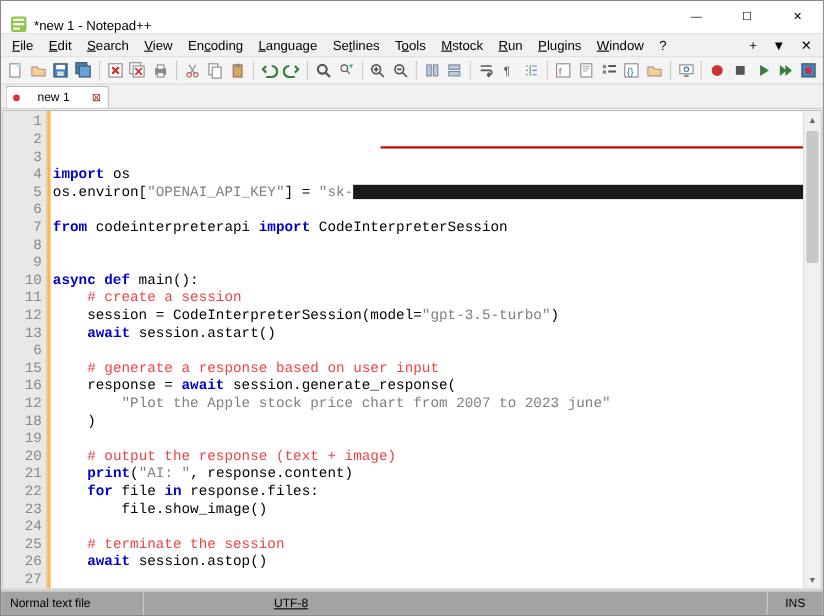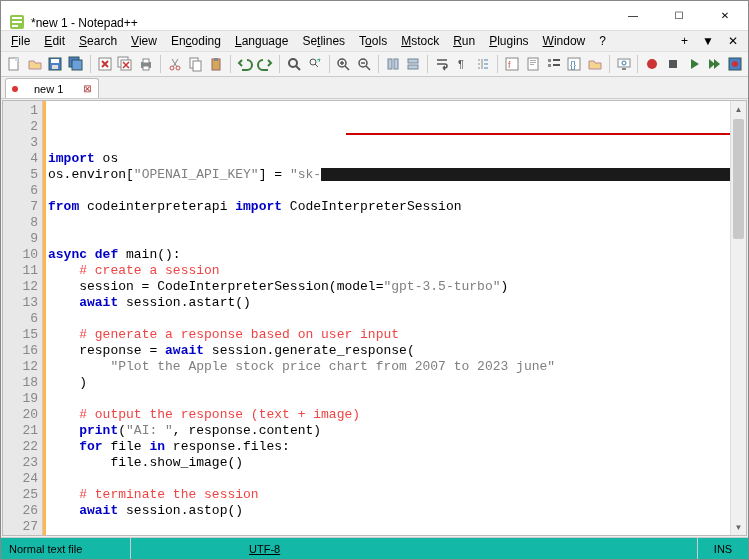--- a/index.html
+++ b/index.html
@@ -159,21 +159,21 @@
   left: 0; right: 0;
   height: 16px;
   display: flex; align-items: center; justify-content: center;
   font-size: 8px;
   color: #666;
 }
 .scrollbar-v .arrow.top { top: 0; }
 .scrollbar-v .arrow.bot { bottom: 0; }
 .statusbar {
   height: 22px;
-  background: #14b8a6;
+  background: #a3a3a3;
   border-top: 1px solid #ccc;
   display: flex;
   align-items: center;
   font-size: 11px;
   color: #000;
 }
 .statusbar .cell {
   padding: 0 8px;
   border-right: 1px solid #ccc;
   height: 100%;

